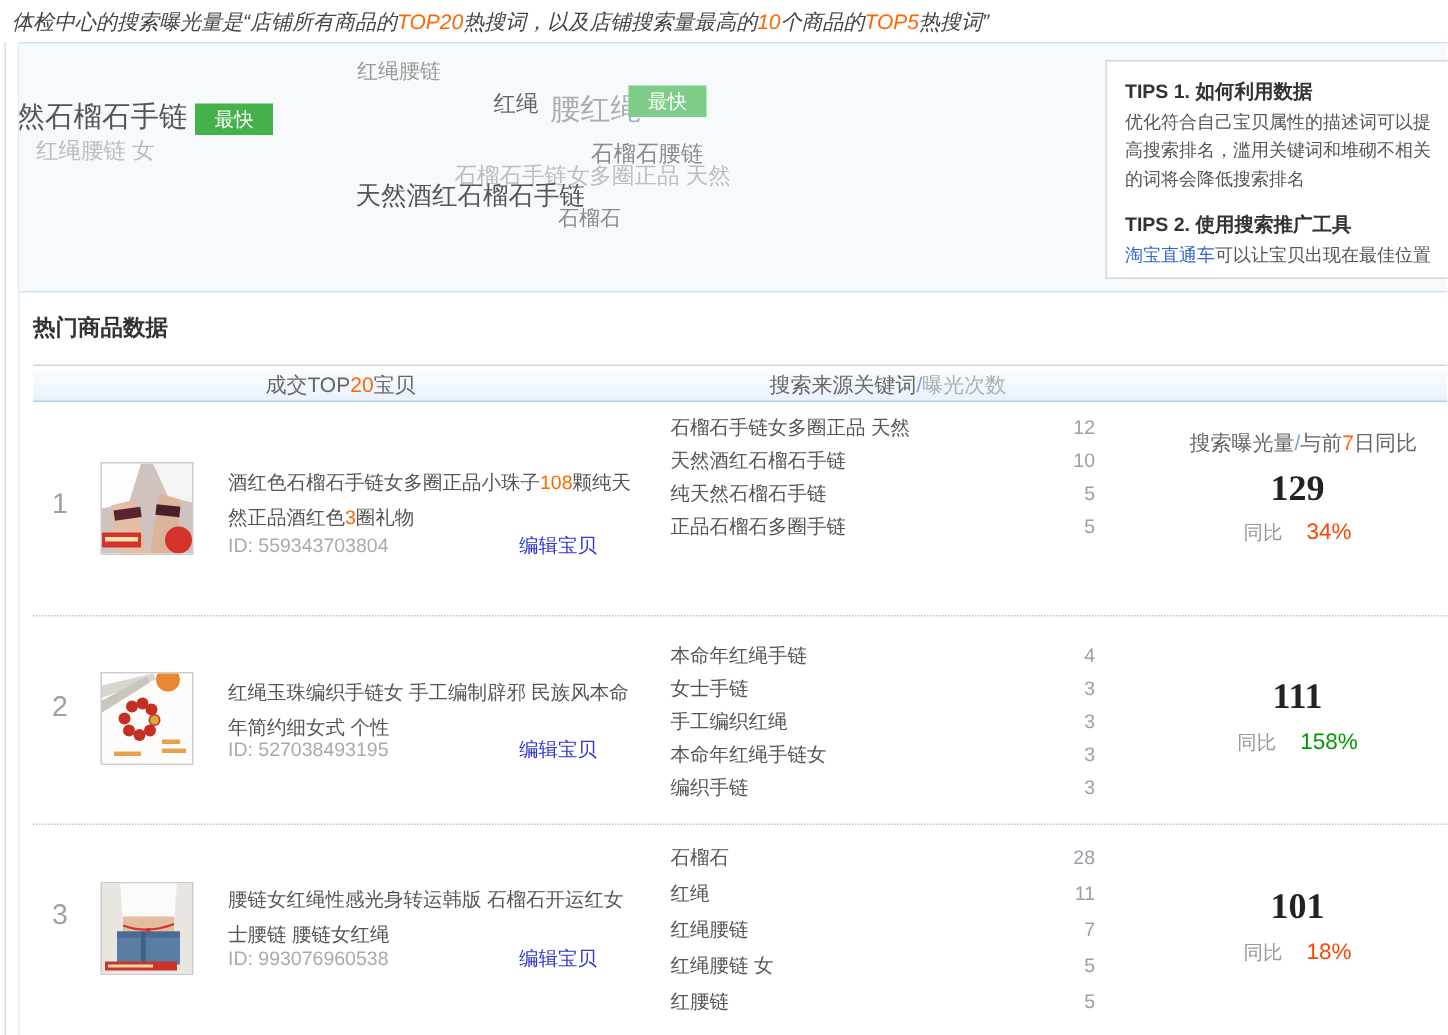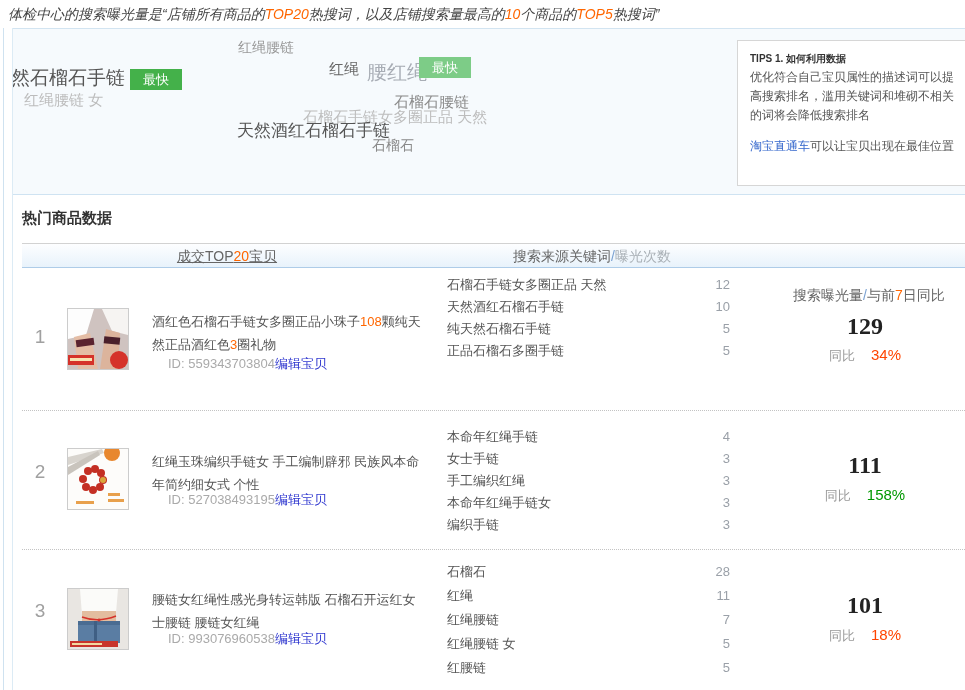--- a/index.html
+++ b/index.html
@@ -27,45 +27,45 @@
   .wc7 { left:290px; top:79px;  font-size:15px; color:#bdbdbd; }
   .wc8 { left:224px; top:90px;  font-size:17px; color:#555; }
   .wc9 { left:359px; top:108px; font-size:14px; color:#8a8a8a; }
   .badge { position:absolute; font-size:13px; color:#fff; padding:2px 13px; line-height:17px; }
   .badge.light { left:406px; top:28px; background:#7dcc87; }
   .badge.dark  { left:117px; top:40px; background:#44b14a; }
 
   
   .tips { position:absolute; left:737px; top:40px; width:238px; height:146px;
           background:#fff; border:1px solid #d6d6d6; padding:11px 12px; overflow:hidden; }
-  .tips h4 { font-size:10px; color:#333; font-weight:bold; margin-bottom:2px; }
+  .tips h4 { font-size:13px; color:#333; font-weight:bold; margin-bottom:2px; }
   .tips p { font-size:12px; color:#555; line-height:19px; }
   .tips .gap { height:12px; }
   .tips a { color:#36c; text-decoration:none; cursor:pointer; }
 
   .section-title { position:absolute; left:22px; top:209px; font-size:15px; font-weight:bold; color:#333; }
 
   
   .thead { position:absolute; left:22px; top:243px; width:943px; height:25px;
            background:linear-gradient(#fdfeff,#e8f2fb);
            border-top:1px solid #d2d2d2; border-bottom:1px solid #aecce8; }
   .thead .c { position:absolute; top:0; line-height:24px; font-size:14px; color:#666; white-space:nowrap; }
-  .thead .c1 { left:0; width:410px; text-align:center;text-decoration:underline; }
+  .thead .c1 { left:0; width:410px; text-align:center; }
   .thead .c2 { left:491px; }
   .thead .c3 { left:771px;margin-top:39px; }
   .hdr-dim { color:#a9b0b6; }
   .hdr-slash { color:#7aa1d2; }
 
   .dotline { position:absolute; left:22px; width:943px; border-top:1px dotted #c3c3c3; }
 
   .rank { position:absolute; left:26px; width:28px; text-align:center; font-size:19px; color:#a0a0a0; }
   .pimg { position:absolute; left:67px; width:62px; height:62px; border:1px solid #ccc; background:#fff; cursor:pointer; }
   .pimg svg { display:block; }
   .ptitle { position:absolute; left:152px; width:272px; font-size:13px; line-height:23px; color:#555; }
-  .idline { position:absolute; left:168px; width:246px; display:flex; align-items:baseline; }
+  .idline { position:absolute; left:152px; width:246px; display:flex; justify-content:space-between; align-items:baseline; }
   .pid { font-size:13px; color:#aaa; }
   .edit { font-size:13px; color:#2e36cf; text-decoration:none; cursor:pointer; }
 
   .kwblock { position:absolute; left:447px; width:283px; }
   .kwline { display:flex; justify-content:space-between; font-size:13px; }
   .kwblock.r1 .kwline, .kwblock.r2 .kwline { line-height:22px; }
   .kwblock.r3 .kwline { line-height:24px; }
   .kwtext { color:#555; }
   .kwcount { color:#9aa0a8; }
 
@@ -97,20 +97,21 @@
     <span class="wc wc6">石榴石腰链</span>
     <span class="wc wc7">石榴石手链女多圈正品 天然</span>
     <span class="wc wc8">天然酒红石榴石手链</span>
     <span class="wc wc9">石榴石</span>
   </div>
 
   <div class="tips">
     <h4>TIPS 1. 如何利用数据</h4>
     <p>优化符合自己宝贝属性的描述词可以提高搜索排名，滥用关键词和堆砌不相关的词将会降低搜索排名</p>
     <div class="gap"></div>
+    <h4>TIPS 2. 使用搜索推广工具</h4>
     <p><a>淘宝直通车</a><span>可以让宝贝出现在最佳位置</span></p>
   </div>
 
   <div class="section-title">热门商品数据</div>
 
   <div class="thead">
     <div class="c c1">
       <span>成交TOP</span><span class="num-o">20</span><span>宝贝</span>
     </div>
     <div class="c c2">

